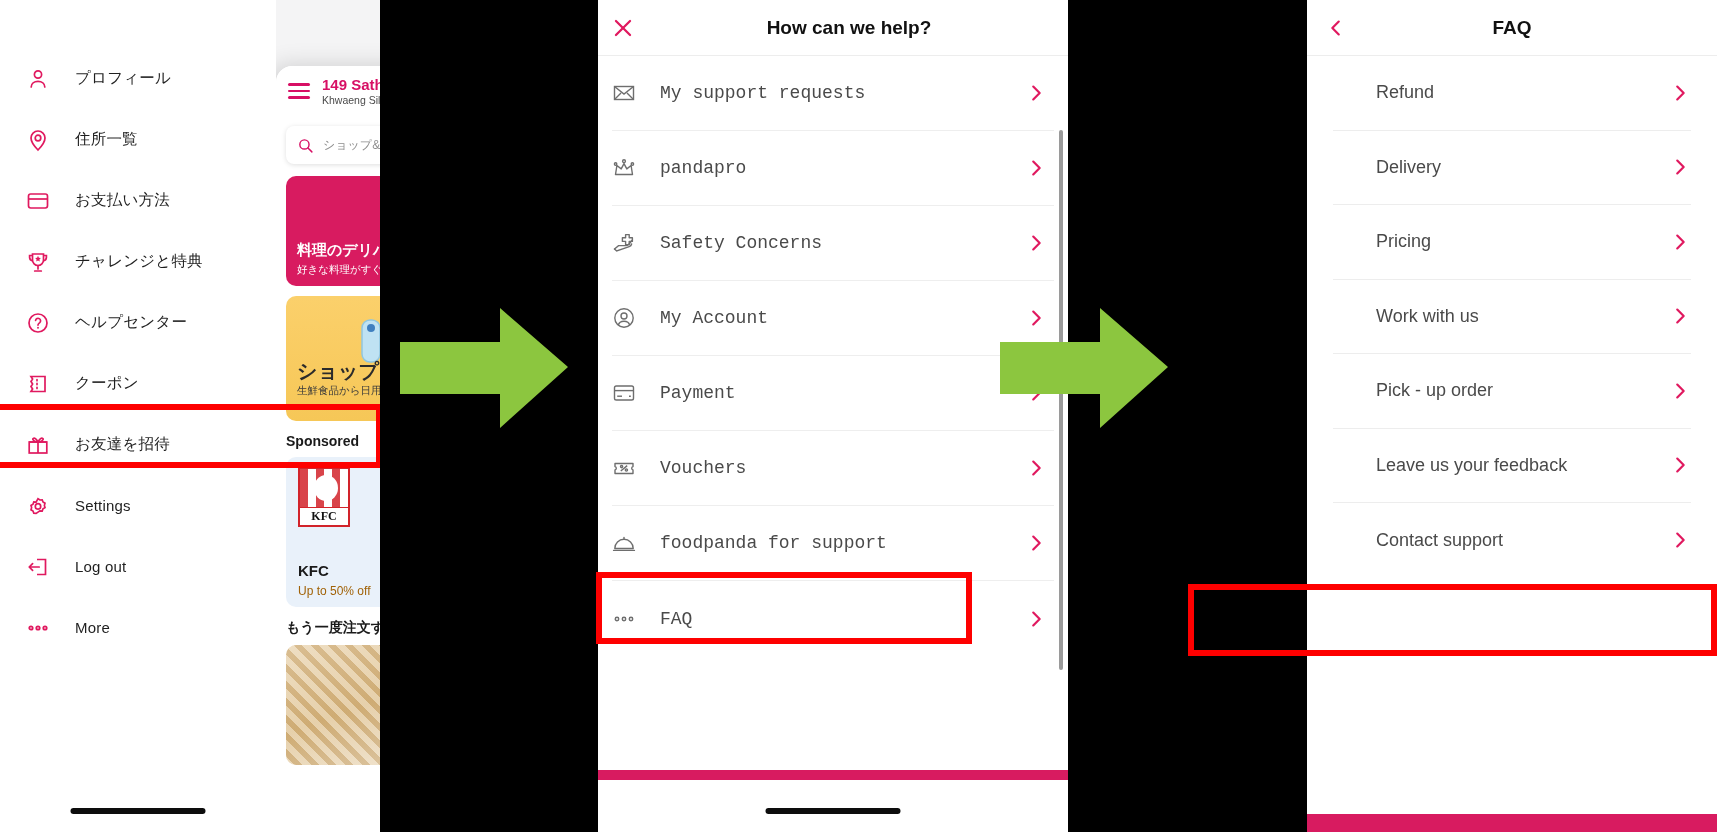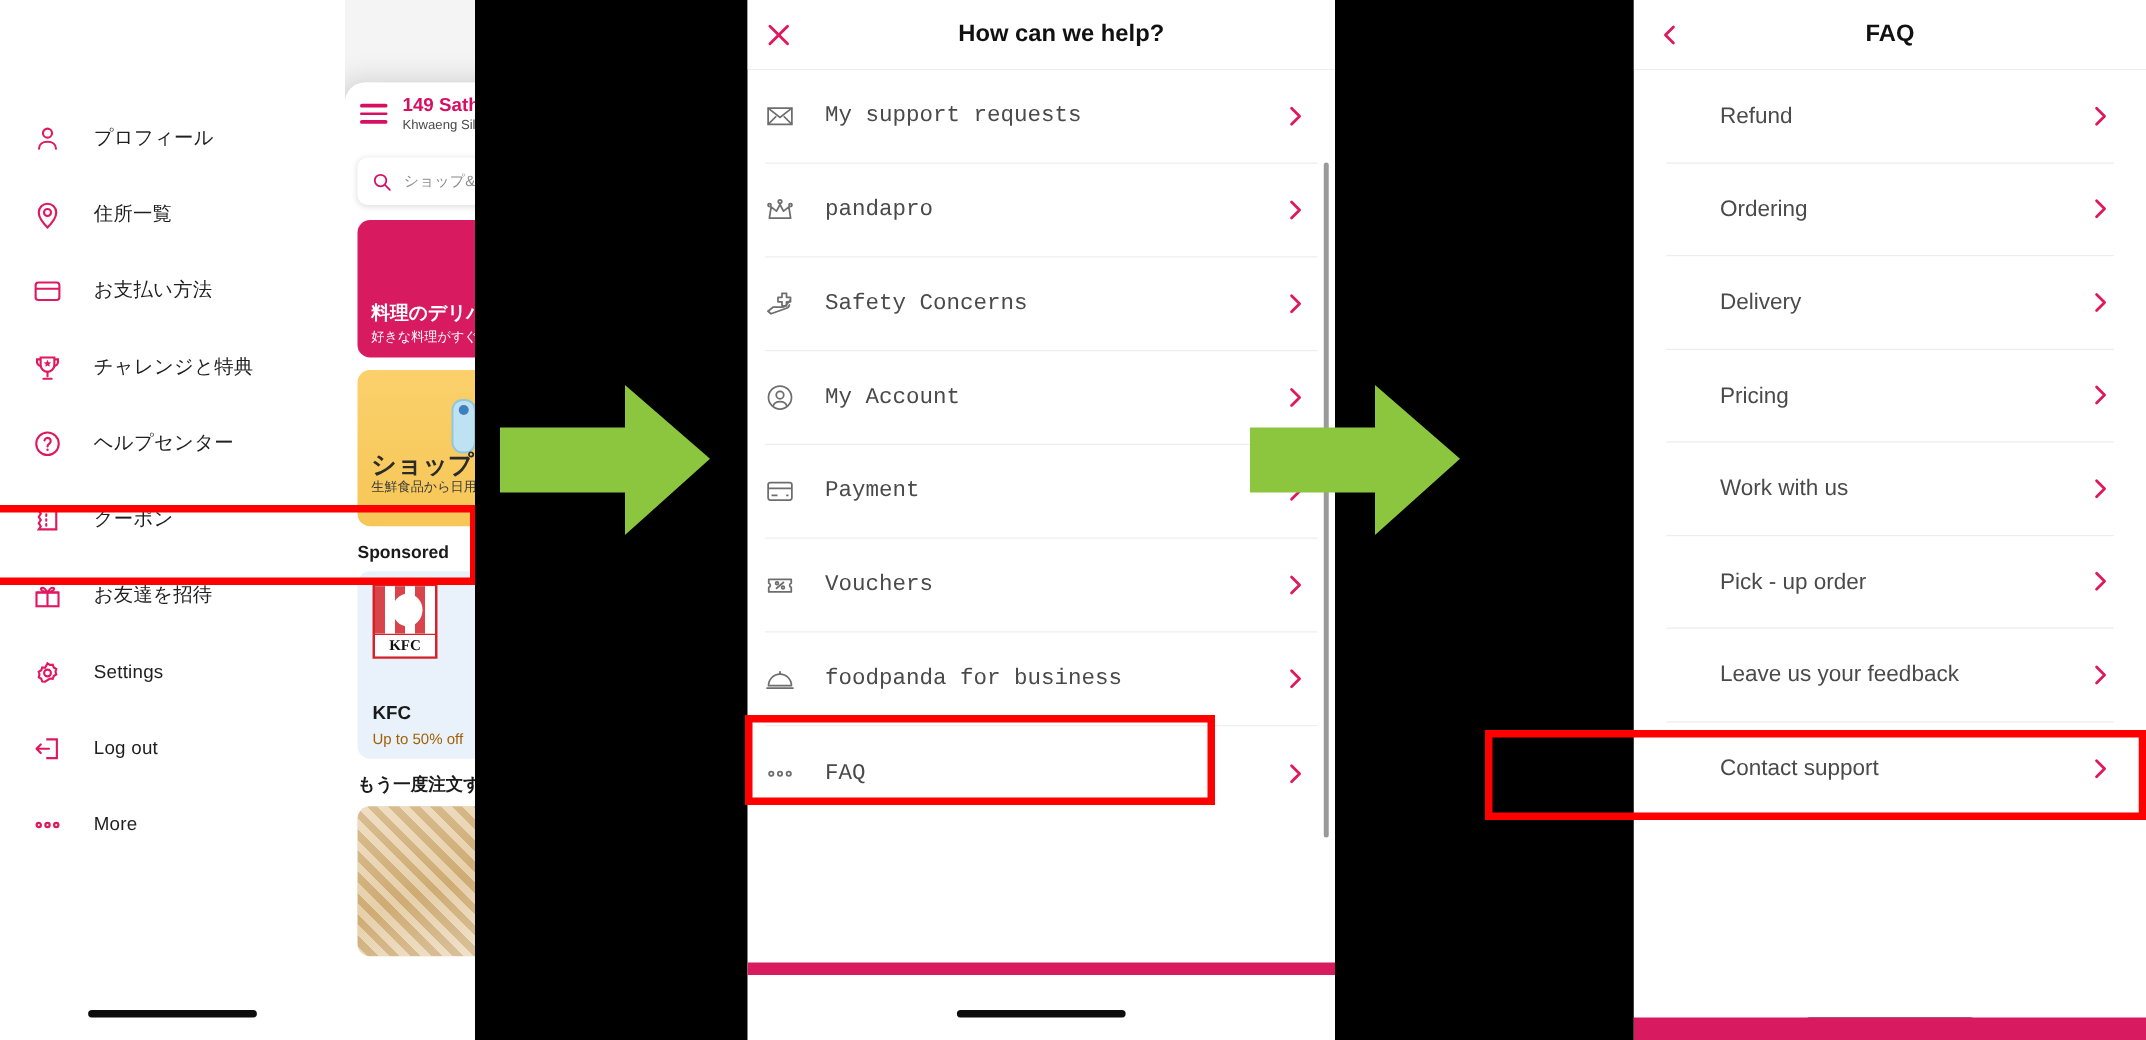--- a/index.html
+++ b/index.html
@@ -82,21 +82,21 @@
   .basket-img { margin: 8px 10px 0 10px; height: 120px; border-radius: 10px;
     background: linear-gradient(160deg,#e6cda3,#d9b77e 45%,#f0e3cd); position: relative; overflow:hidden;}
   .basket-img .weave { position:absolute; inset:0;
     background: repeating-linear-gradient(45deg, rgba(255,255,255,.35) 0 6px, rgba(160,120,70,.18) 6px 12px);}
 
   
   .drawer {
     position: absolute; left: 0; top: 0; width: 276px; height: 832px;
     background: #fff; z-index: 3;
   }
-  .drawer-list { padding-top: 80px; }
+  .drawer-list { padding-top: 48px; }
   .drawer-item {
     display: flex; align-items: center; height: 61px; padding-left: 26px; gap: 25px;
   }
   .drawer-item .lbl { font-size: 15px; color: #1f1f1f; letter-spacing: .2px; white-space: nowrap; }
   .drawer-item .lbl.jp { font-size: 15.5px; }
   .ic { width: 24px; height: 24px; flex: none; display: block; }
 
   
   #panel-help { left: 598px; width: 470px; }
   .sheet-head {
@@ -409,21 +409,21 @@
             <polyline points="9,5 16,12 9,19"></polyline>
           </svg>
       </div>
 
       <div class="help-row">
         <svg class="ic" viewBox="0 0 24 24" fill="none" stroke="#6e6e6e" stroke-width="1.4">
           <path d="M2.8 17.5a9.2 9.2 0 0118.4 0z" stroke-linejoin="round"></path>
           <line x1="1.6" y1="19.4" x2="22.4" y2="19.4" stroke-linecap="round"></line>
           <line x1="12" y1="6.4" x2="12" y2="8.3" stroke-linecap="round"></line>
         </svg>
-        <span class="lbl">foodpanda for business</span>
+        <span class="lbl">foodpanda for support</span>
         <svg class="chev" width="22" height="22" viewBox="0 0 24 24" fill="none" stroke="#e0195f" stroke-width="2.4" stroke-linecap="round" stroke-linejoin="round">
             <polyline points="9,5 16,12 9,19"></polyline>
           </svg>
       </div>
 
       <div class="help-row">
         <svg class="ic" viewBox="0 0 24 24" fill="none" stroke="#6e6e6e" stroke-width="1.5">
           <circle cx="5" cy="12" r="1.7"></circle>
             <circle cx="12" cy="12" r="1.7"></circle>
             <circle cx="19" cy="12" r="1.7"></circle>
@@ -458,26 +458,20 @@
     </div>
 
     <div class="faq-list">
       <div class="faq-row">
         <span class="lbl">Refund</span>
         <svg class="chev" width="22" height="22" viewBox="0 0 24 24" fill="none" stroke="#e0195f" stroke-width="2.4" stroke-linecap="round" stroke-linejoin="round">
             <polyline points="9,5 16,12 9,19"></polyline>
           </svg>
       </div>
       <div class="faq-row">
-        <span class="lbl">Ordering</span>
-        <svg class="chev" width="22" height="22" viewBox="0 0 24 24" fill="none" stroke="#e0195f" stroke-width="2.4" stroke-linecap="round" stroke-linejoin="round">
-            <polyline points="9,5 16,12 9,19"></polyline>
-          </svg>
-      </div>
-      <div class="faq-row">
         <span class="lbl">Delivery</span>
         <svg class="chev" width="22" height="22" viewBox="0 0 24 24" fill="none" stroke="#e0195f" stroke-width="2.4" stroke-linecap="round" stroke-linejoin="round">
             <polyline points="9,5 16,12 9,19"></polyline>
           </svg>
       </div>
       <div class="faq-row">
         <span class="lbl">Pricing</span>
         <svg class="chev" width="22" height="22" viewBox="0 0 24 24" fill="none" stroke="#e0195f" stroke-width="2.4" stroke-linecap="round" stroke-linejoin="round">
             <polyline points="9,5 16,12 9,19"></polyline>
           </svg>

